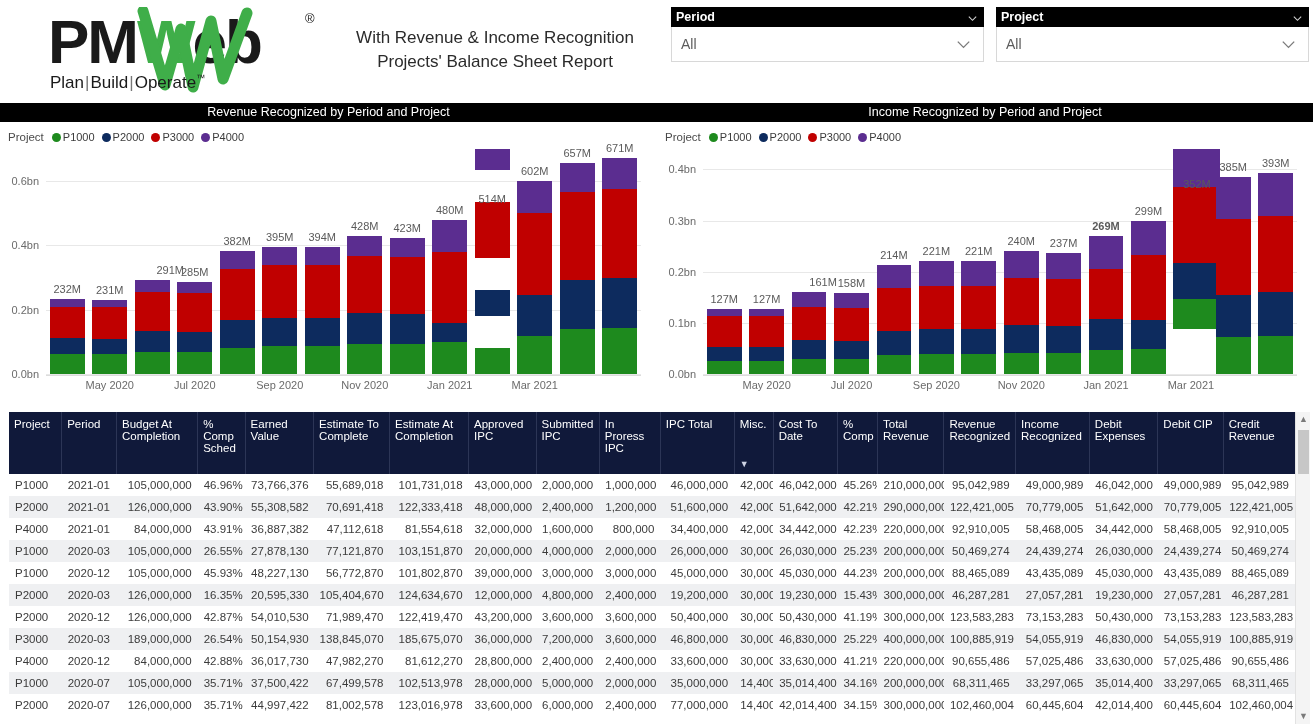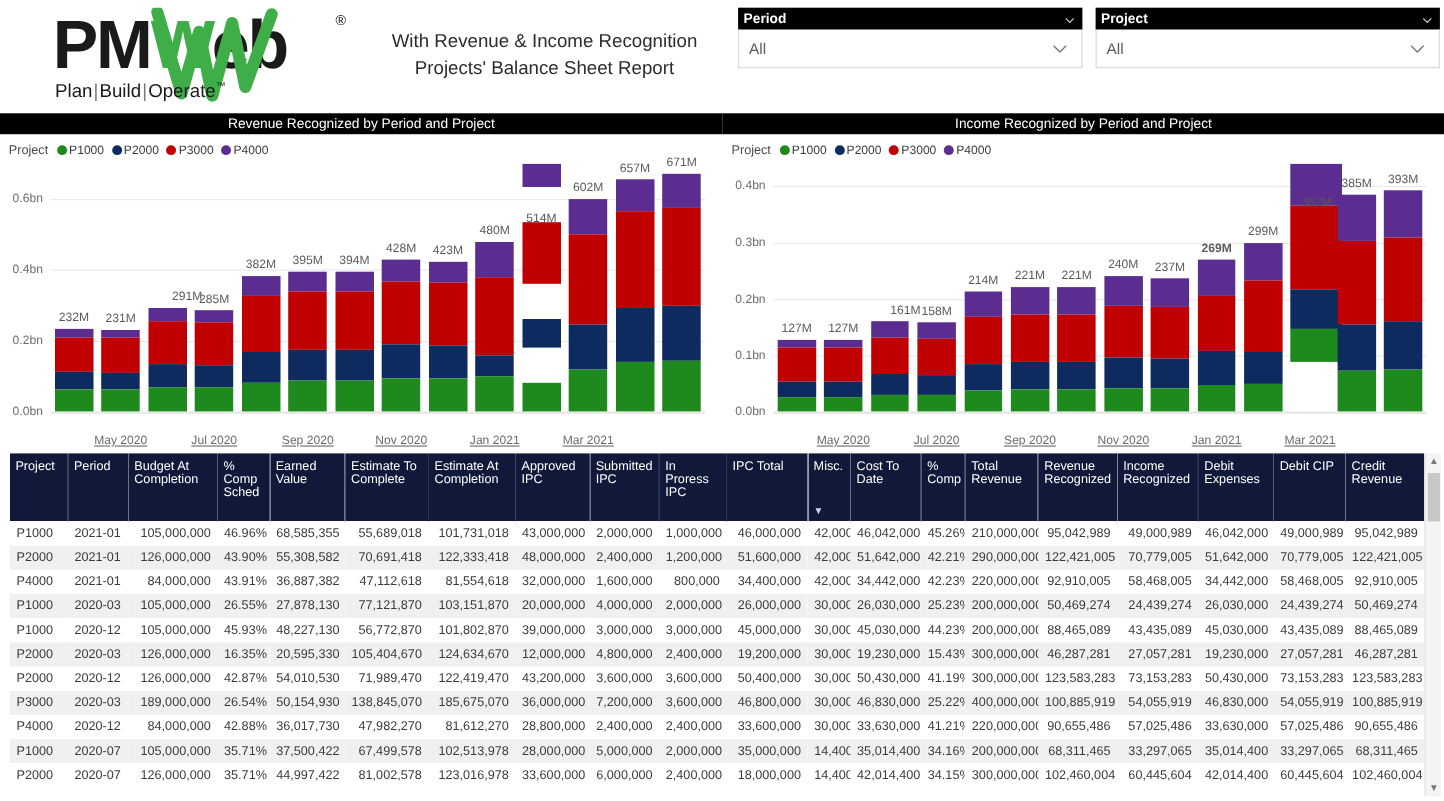--- a/index.html
+++ b/index.html
@@ -56,21 +56,21 @@
   .bars { position:absolute; left:46px; top:0; height:225px; display:flex;
           align-items:flex-end; }
   .barcol { position:relative; height:225px; display:flex; flex-direction:column;
             justify-content:flex-end; }
   .seg { width:100%; }
   .bar-lbl { position:absolute; left:50%; transform:translateX(-50%);
              font-size:11px; color:#5a5a5a; white-space:nowrap; }
   .xaxis { position:absolute; left:46px; top:228px; height:20px; }
   .xaxis-line { position:absolute; left:46px; top:226px; height:1px; background:#dcdcdc; }
   .xtick { position:absolute; font-size:11px; color:#6b6b6b;
-           transform:translateX(-50%); white-space:nowrap; top:18px;text-decoration:underline; }
+           transform:translateX(-50%); white-space:nowrap; top:2px; }
 
   
   .table-wrap { position:absolute; left:9px; top:412px; width:1286px; height:312px;
                 overflow:hidden; }
   table.grid { border-collapse:collapse; width:1286px; table-layout:fixed; }
   table.grid th { background:#10193a; color:#fff; font-size:11.5px; font-weight:normal;
                   text-align:left; vertical-align:top; padding:6px 5px 4px 5px;
                   height:62px; border-right:1px solid #2c3556; position:relative; }
   table.grid th:last-child { border-right:none; }
   .sort-arrow { position:absolute; left:5px; bottom:5px; font-size:9px; color:#cfd4e4; }
@@ -489,21 +489,21 @@
             <th style="width: 62px;">Debit CIP</th>
             <th style="width: 68px;">Credit Revenue</th>
           </tr>
         </thead>
       <tbody>
           <tr>
             <td class="lft">P1000</td>
             <td class="lft">2021-01</td>
             <td>105,000,000</td>
             <td>46.96%</td>
-            <td>68,585,355</td>
+            <td>73,766,376</td>
             <td>55,689,018</td>
             <td>101,731,018</td>
             <td>43,000,000</td>
             <td>2,000,000</td>
             <td>1,000,000</td>
             <td>46,000,000</td>
             <td>42,000</td>
             <td>46,042,000</td>
             <td>45.26%</td>
             <td>210,000,000</td>
@@ -715,21 +715,21 @@
             <td class="lft">P2000</td>
             <td class="lft">2020-07</td>
             <td>126,000,000</td>
             <td>35.71%</td>
             <td>44,997,422</td>
             <td>81,002,578</td>
             <td>123,016,978</td>
             <td>33,600,000</td>
             <td>6,000,000</td>
             <td>2,400,000</td>
-            <td>18,000,000</td>
+            <td>77,000,000</td>
             <td>14,400</td>
             <td>42,014,400</td>
             <td>34.15%</td>
             <td>300,000,000</td>
             <td>102,460,004</td>
             <td>60,445,604</td>
             <td>42,014,400</td>
             <td>60,445,604</td>
             <td>102,460,004</td>
           </tr>

